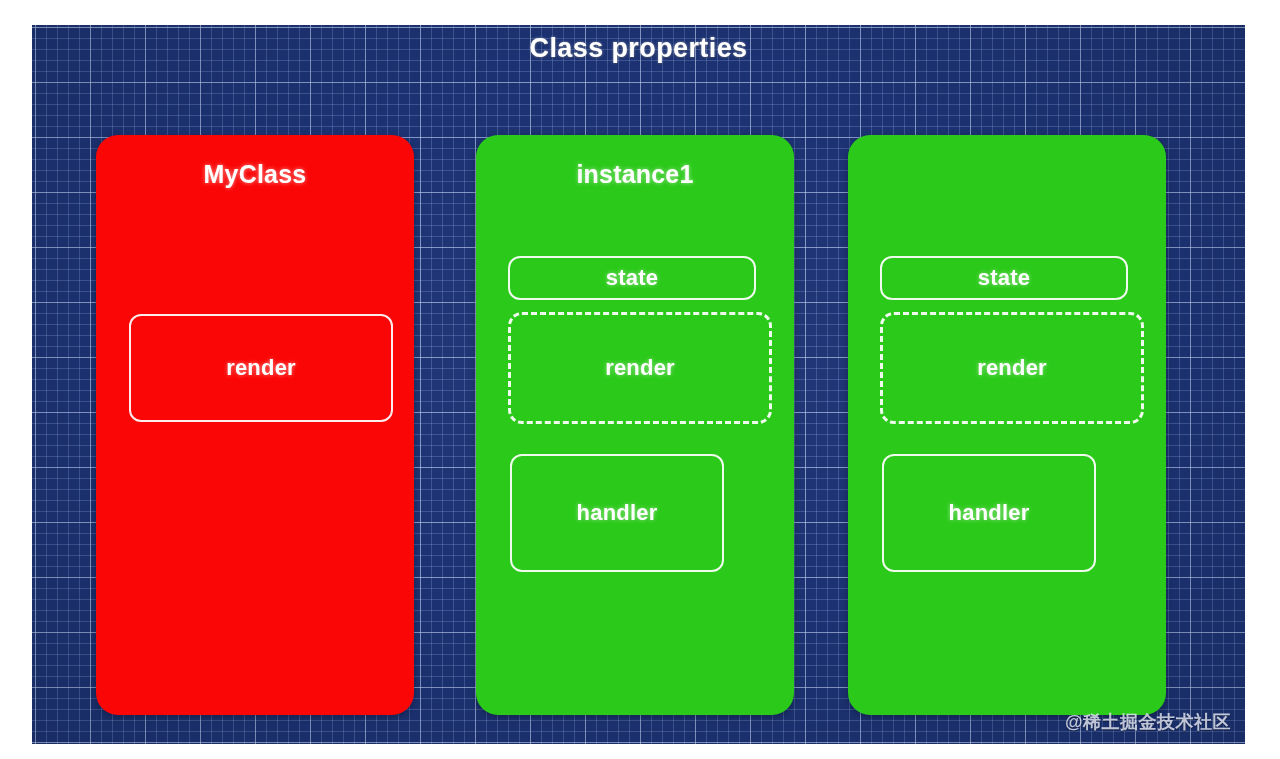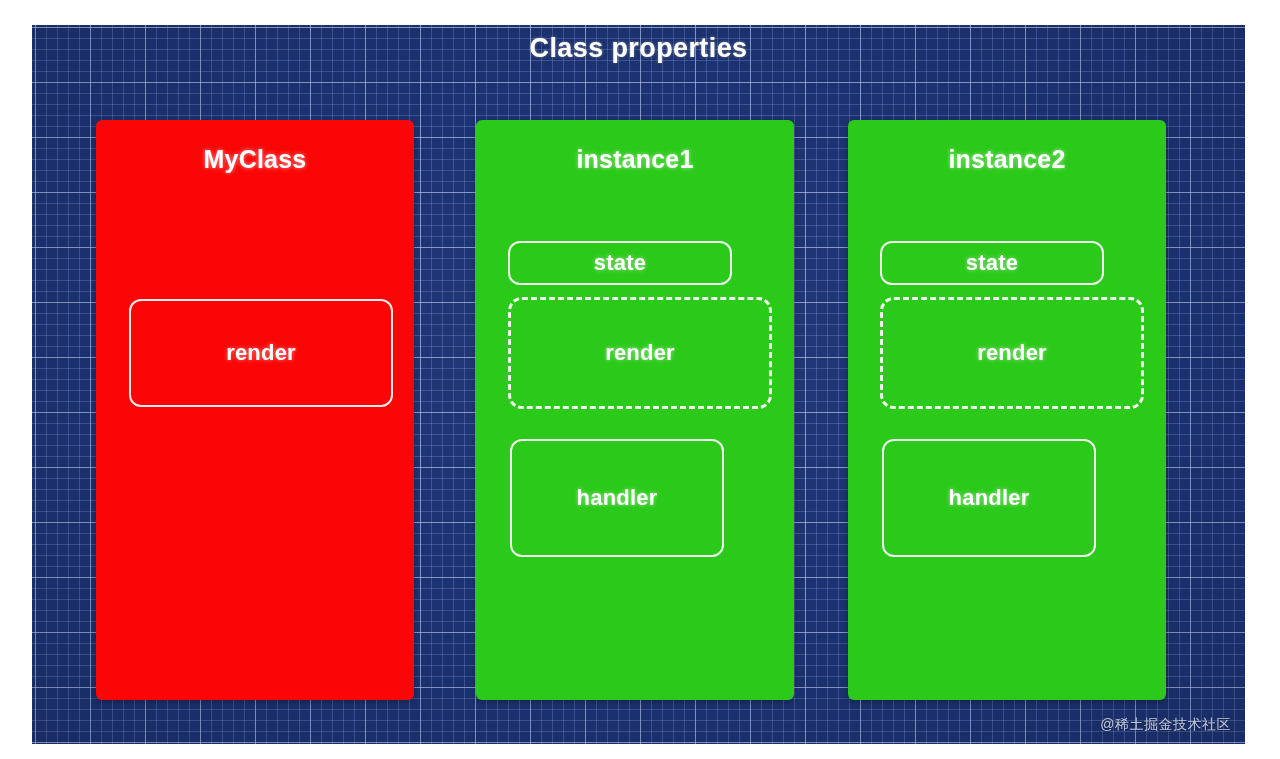--- a/index.html
+++ b/index.html
@@ -60,24 +60,24 @@
     font-size: 27px;
     font-weight: bold;
     letter-spacing: 0.4px;
     text-shadow: 0 0 3px rgba(255,255,255,0.45), 0 1px 2px rgba(0,0,0,0.35);
     z-index: 3;
   }
 
   
   .card {
     position: absolute;
-    top: 95px;
+    top: 110px;
     width: 318px;
     height: 580px;
-    border-radius: 6px;
+    border-radius: 22px;
     z-index: 2;
     box-shadow: 0 2px 6px rgba(0,0,0,0.28);
   }
   .card.red   { background: #fb0606; left: 64px;  }
   .card.green { background: #2bc91a; }
   .card.g1 { left: 444px; padding-left: 12px; }
   .card.g2 { left: 816px; }
 
   .card-title {
     position: absolute;
@@ -110,34 +110,35 @@
     border: 3px dashed rgba(255,255,255,0.92);
     border-radius: 14px;
   }
 
   
   .m-render-red {
     left: 33px; top: 179px; width: 264px; height: 108px;
   }
 
   
-  .m-state   { left: 32px; top: 121px; width: 224px; height: 44px; }
+  .m-state   { left: 32px; top: 121px; width: 248px; height: 44px; }
   .m-render  { left: 32px; top: 177px; width: 264px; height: 112px; }
   .m-handler { left: 34px; top: 319px; width: 214px; height: 118px; }
 
   
   #watermark {
     position: absolute;
     right: 14px;
     bottom: 10px;
     color: rgba(232,238,250,0.80);
-    font-size: 14px;
+    font-size: 18px;
     letter-spacing: 0.5px;
     z-index: 4;
     text-shadow: 0 1px 1px rgba(0,0,0,0.4);
+    font-weight: bold;
   }
 </style>
 </head>
 <body>
 
 <div id="stage">
 
   <div id="blueprint">
 
     <div id="diagram-title">Class properties</div>
@@ -152,21 +153,20 @@
       <div class="card-title">instance1</div>
 
       <div class="member solid m-state">state</div>
 
       <div class="member dashed m-render">render</div>
 
       <div class="member solid m-handler">handler</div>
     </div>
 
     <div class="card green g2">
-      <div class="card-title">instance2</div>
 
       <div class="member solid m-state">state</div>
 
       <div class="member dashed m-render">render</div>
 
       <div class="member solid m-handler">handler</div>
     </div>
 
     <div id="watermark">@稀土掘金技术社区</div>
 

